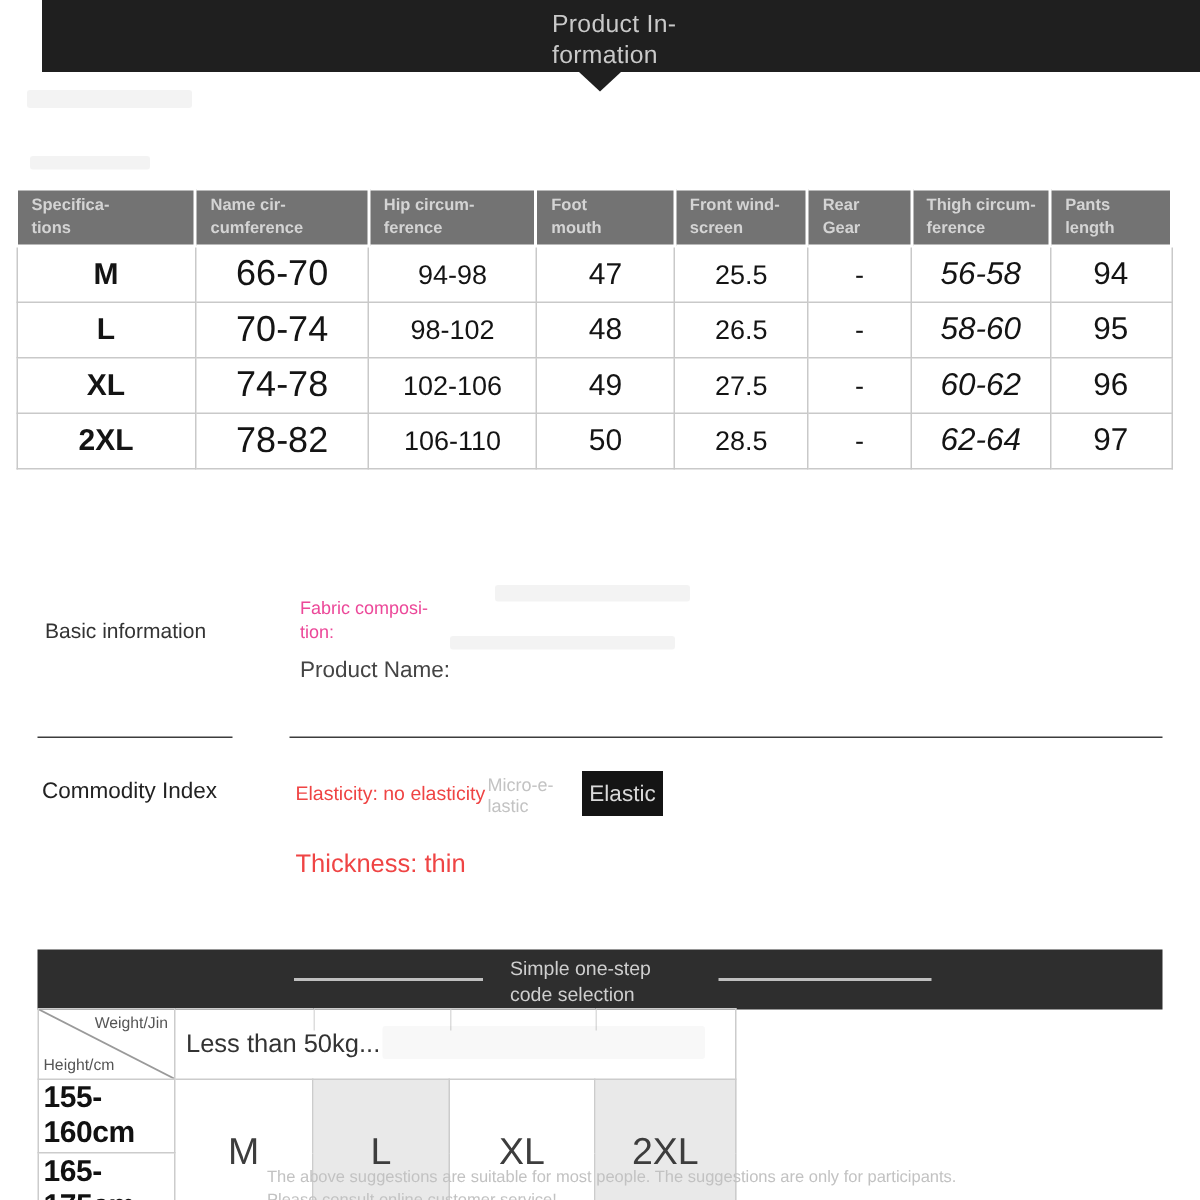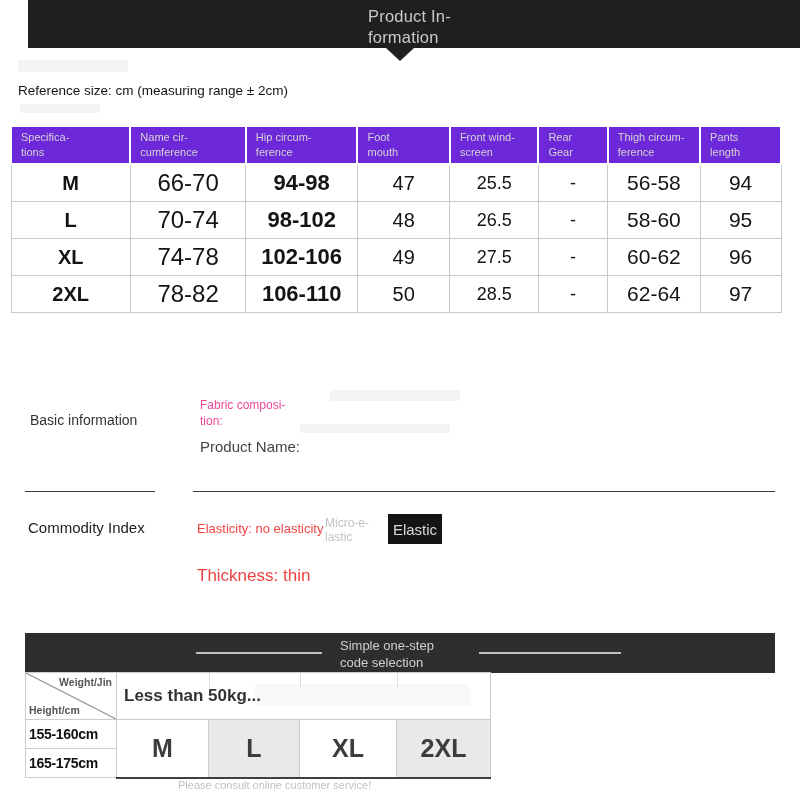--- a/index.html
+++ b/index.html
@@ -12,32 +12,32 @@
   .top-title { position:absolute; left:340px; top:6px; color:#c9c9c9; font-size:16.5px;
                line-height:1.25; white-space:pre-line; letter-spacing:.2px; }
   .top-arrow { position:absolute; left:386px; top:48px; width:0; height:0;
                border-left:14px solid transparent; border-right:14px solid transparent;
                border-top:13px solid #1f1f1f; }
   .ref-note { position:absolute; left:18px; top:83px; font-size:13.5px; color:#141414; }
 
   
   .spec-table { position:absolute; left:10px; top:125px; width:772px;
                 border-collapse:collapse; table-layout:fixed; }
-  .spec-table th { background:#6d28d9; color:#d4d4d4; font-weight:400; font-size:11px;
+  .spec-table th { background:#737373; color:#d4d4d4; font-weight:700; font-size:11px;
                    line-height:1.35; white-space:pre-line; border:2px solid #ffffff;
                    height:32px; padding:2px 3px 2px 9px; text-align:left; vertical-align:middle; }
   .spec-table td { border:1px solid #c9c9c9; height:36px; text-align:center;
                    color:#141414; padding:0; }
   .c0 { font-size:20px; font-weight:600; }
   .c1 { font-size:24px; }
-  .c2 { font-size:22px;font-weight:bold; }
+  .c2 { font-size:18px; }
   .c3 { font-size:20px; }
   .c4 { font-size:18px; }
   .c5 { font-size:18px; }
-  .c6 { font-size:21px; }
+  .c6 { font-size:21px;font-style:italic; }
   .c7 { font-size:21px; }
 
   
   .sec-label-basic { position:absolute; left:30px; top:364px; font-size:14px; color:#333;margin-top:48px; }
   .part-color { position:absolute; left:200px; top:354px; font-size:20px; color:#1f1f1f; }
   .fabric { position:absolute; left:200px; top:397px; font-size:12px; color:#ec4899;
             line-height:1.35; white-space:pre-line; }
   .product-name { position:absolute; left:200px; top:438px; font-size:15px; color:#444; }
   .divider-left  { position:absolute; left:25px;  top:491px; width:130px; border-top:1px solid #3c3c3c; }
   .divider-right { position:absolute; left:193px; top:491px; width:582px; border-top:1px solid #3c3c3c; }
@@ -56,31 +56,31 @@
   .select-bar { position:absolute; left:25px; top:633px; width:750px; height:40px; background:#2e2e2e; }
   .select-title { position:absolute; left:315px; top:5px; color:#cfcfcf; font-size:13px;
                   line-height:1.3; white-space:pre-line; }
   .bar-line { position:absolute; top:19px; height:2px; background:#d8d8d8; opacity:.85; }
   .bar-line.left  { left:171px; width:126px; }
   .bar-line.right { left:454px; width:142px; }
 
   
   .select-table { position:absolute; left:25px; top:672px; width:465px;
                   border-collapse:collapse; table-layout:fixed; }
-  .select-table td { border:1px solid #cccccc;font-weight:bold; }
+  .select-table td { border:1px solid #cccccc; }
   .sel-head td { height:44px; }
   .diag-cell { position:relative; padding:0; }
   .diag-svg  { position:absolute; left:0; top:0; width:100%; height:100%; display:block; }
   .corner-tr { position:absolute; top:3px; right:4px; font-size:10.5px; color:#555; }
   .corner-bl { position:absolute; bottom:3px; left:3px; font-size:10.5px; color:#555; }
   .weight-cell { font-size:17px; color:#333; text-align:left; padding-left:7px;
                  background-image:linear-gradient(#ddd,#ddd),linear-gradient(#ddd,#ddd),linear-gradient(#ddd,#ddd);
                  background-size:1px 14px,1px 14px,1px 14px;
                  background-position:92px 0,183px 0,280px 0; background-repeat:no-repeat; }
-  .h-cell { height:26px; font-size:14px; color:#111; text-align:left; padding-left:3px;
+  .h-cell { height:26px; font-size:20px; color:#111; text-align:left; padding-left:3px;
             font-weight:600; letter-spacing:-.3px; }
   .size-cell { text-align:center; font-size:25px; color:#3d3d3d;
                border-bottom:2px solid #3f3f3f !important; }
   .size-cell.hl { background:#e9e9e9; }
 
   
   .footer-note { position:absolute; left:178px; top:778px; font-size:11px; color:#c2c2c2;
                  line-height:1.4; }
 
   
@@ -98,21 +98,20 @@
 
   <div class="top-bar">
     <div class="top-title">Product In-
 formation</div>
   </div>
   <div class="top-arrow"></div>
 
   <div class="smudge s1"></div>
   <div class="smudge s2"></div>
 
-  <div class="ref-note">Reference size: cm (measuring range ± 2cm)</div>
 
   <table class="spec-table">
     <colgroup>
       <col style="width:15.5%">
         <col style="width:15%">
         <col style="width:14.5%">
         <col style="width:12%">
       <col style="width:11.5%">
         <col style="width:9%">
         <col style="width:12%">
@@ -233,16 +232,17 @@
         <td class="size-cell hl" rowspan="2">2XL</td>
       </tr>
       <tr>
         <td class="h-cell">165-175cm</td>
       </tr>
     </tbody>
   </table>
   <div class="smudge s5"></div>
 
   <div class="footer-note">
+    <div>The above suggestions are suitable for most people. The suggestions are only for participants.</div>
     <div>Please consult online customer service!</div>
   </div>
 
 </div>
 
 </body></html>

